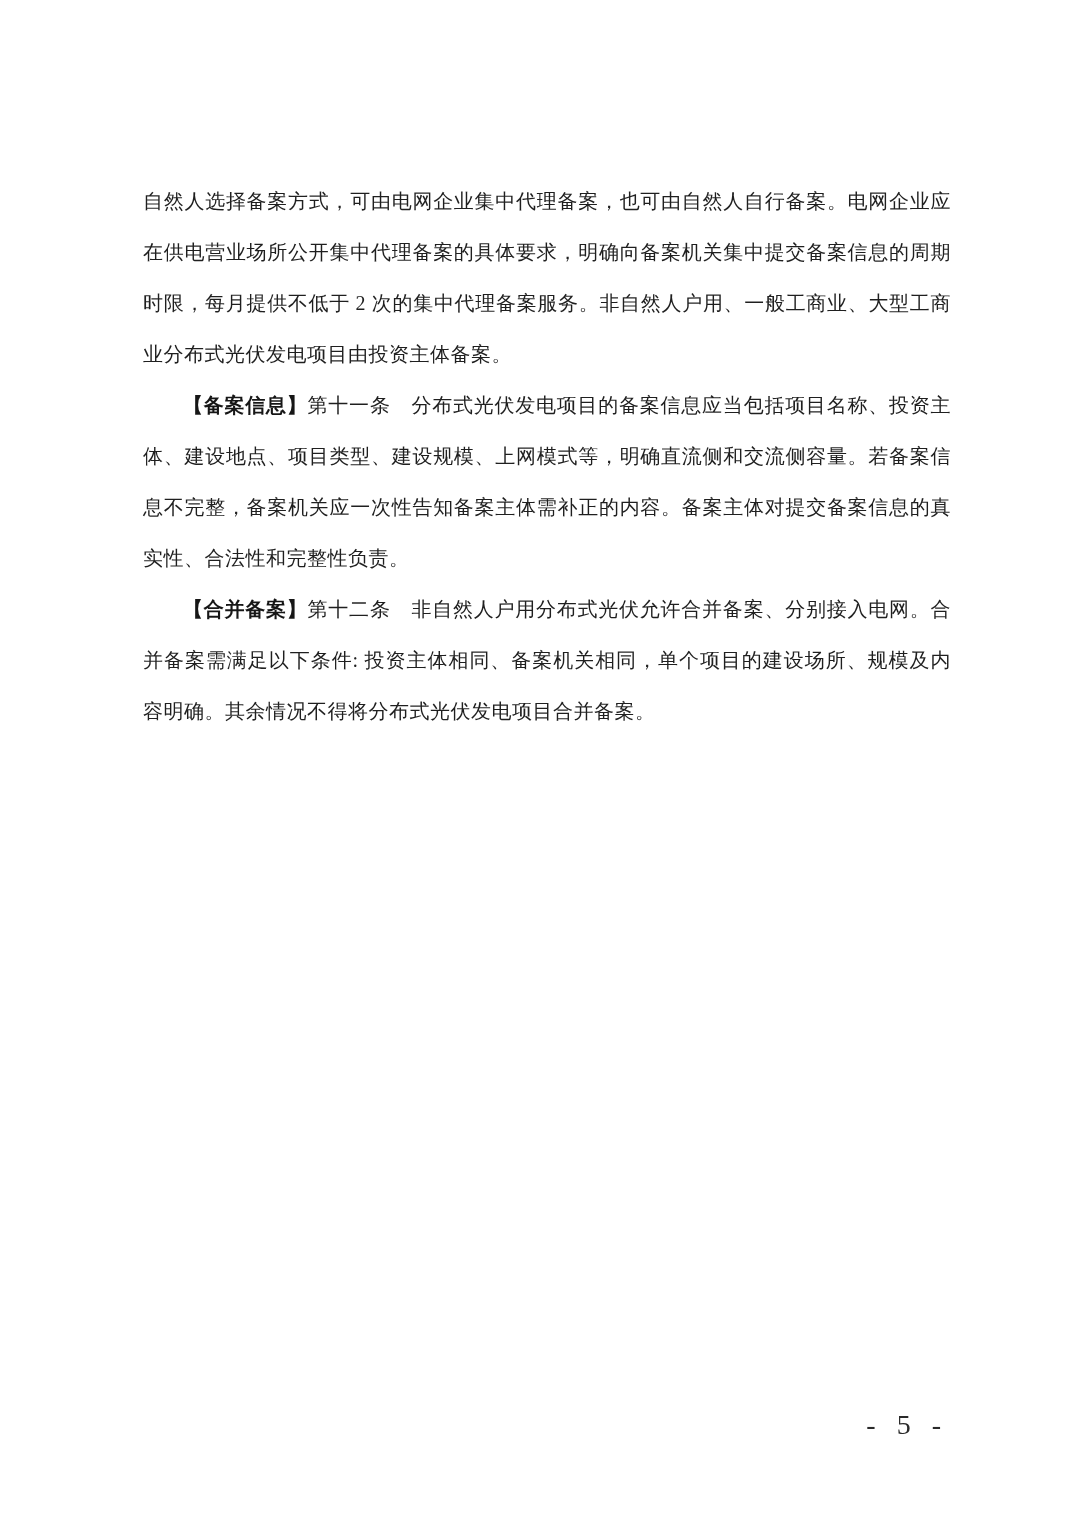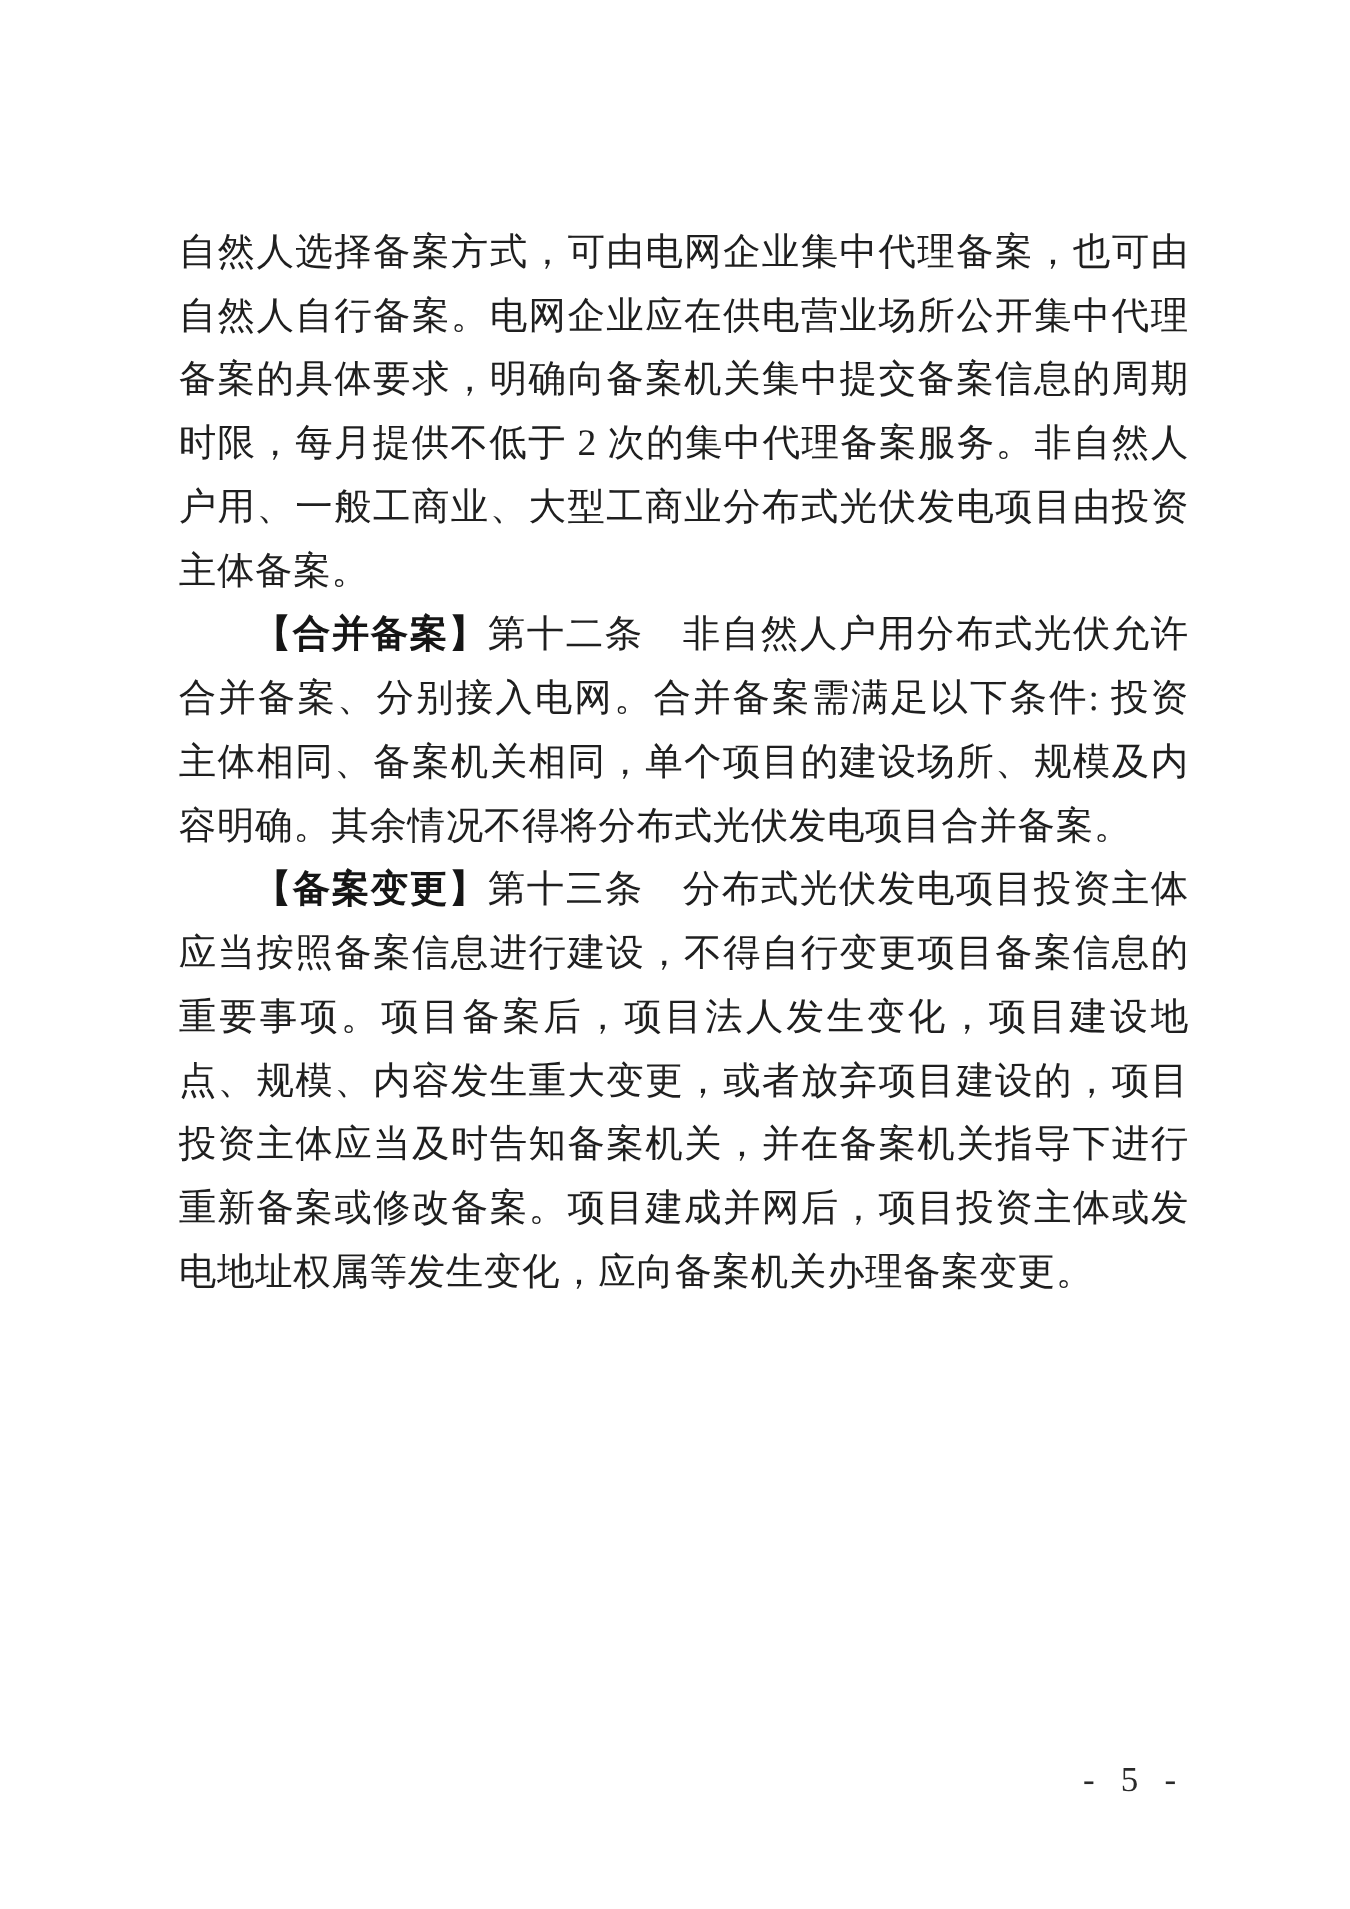--- a/index.html
+++ b/index.html
@@ -18,21 +18,21 @@
   }
   .doc-body {
     position: absolute;
     left: 143px;
     top: 176px;
     width: 808px;
   }
   p.para {
     margin: 0;
     padding: 0;
-    font-size: 30px;
+    font-size: 20px;
     line-height: 51px;
     text-align: justify;
     letter-spacing: 0.5px;
   }
   p.para.indent {
     text-indent: 2em;
   }
   .article-label {
     font-family: "Liberation Sans", "DejaVu Sans", sans-serif;
     font-weight: 700;
@@ -48,19 +48,19 @@
     letter-spacing: 7px;
     font-family: "Liberation Serif", "DejaVu Serif", serif;
   }
 </style>
 </head>
 <body>
 
 <div class="page">
   <div class="doc-body">
       <p class="para">自然人选择备案方式，可由电网企业集中代理备案，也可由自然人自行备案。电网企业应在供电营业场所公开集中代理备案的具体要求，明确向备案机关集中提交备案信息的周期时限，每月提供不低于 2 次的集中代理备案服务。非自然人户用、一般工商业、大型工商业分布式光伏发电项目由投资主体备案。</p>
+      <p class="para indent"><span class="article-label">【备案信息】</span>第十一条　分布式光伏发电项目的备案信息应当包括项目名称、投资主体、建设地点、项目类型、建设规模、上网模式等，明确直流侧和交流侧容量。若备案信息不完整，备案机关应一次性告知备案主体需补正的内容。备案主体对提交备案信息的真实性、合法性和完整性负责。</p>
       <p class="para indent"><span class="article-label">【合并备案】</span>第十二条　非自然人户用分布式光伏允许合并备案、分别接入电网。合并备案需满足以下条件: 投资主体相同、备案机关相同，单个项目的建设场所、规模及内容明确。其余情况不得将分布式光伏发电项目合并备案。</p>
-      <p class="para indent"><span class="article-label">【备案变更】</span>第十三条　分布式光伏发电项目投资主体应当按照备案信息进行建设，不得自行变更项目备案信息的重要事项。项目备案后，项目法人发生变化，项目建设地点、规模、内容发生重大变更，或者放弃项目建设的，项目投资主体应当及时告知备案机关，并在备案机关指导下进行重新备案或修改备案。项目建成并网后，项目投资主体或发电地址权属等发生变化，应向备案机关办理备案变更。</p>
     </div>
   <div class="footer">
     <span>- 5 -</span>
   </div>
 </div>
 
 </body></html>

